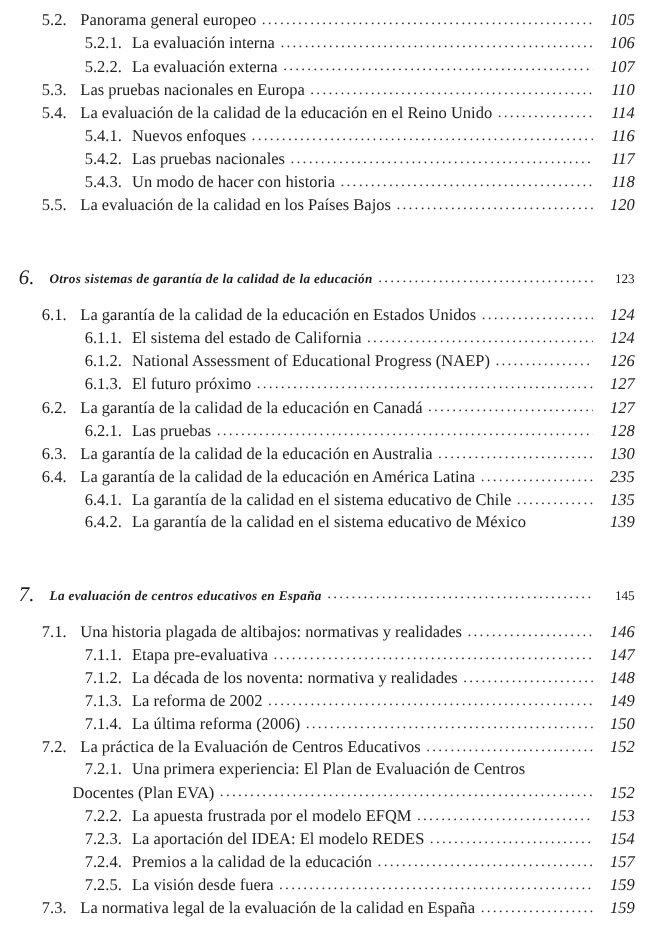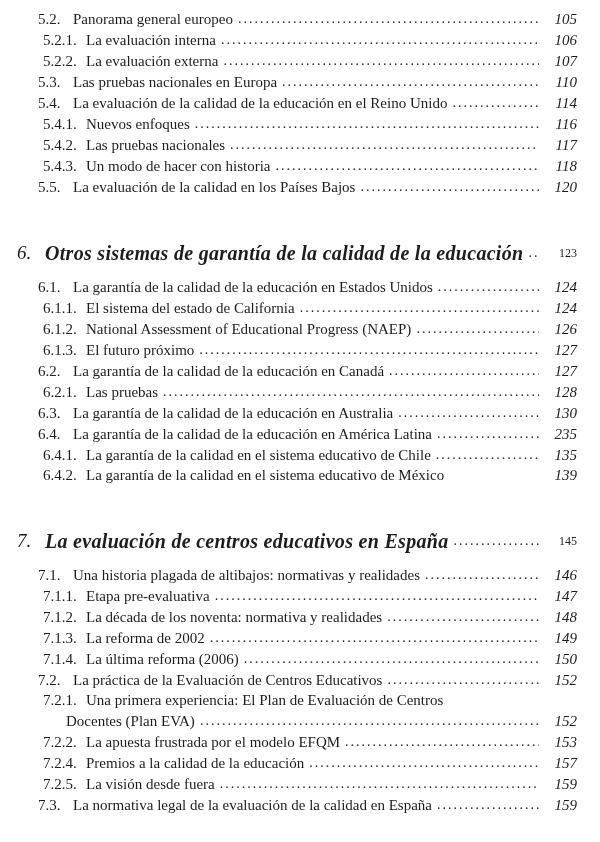--- a/index.html
+++ b/index.html
@@ -17,38 +17,38 @@
     font-size: 15px;
     line-height: 20px;
   }
   .line {
     display: flex;
     align-items: center;
   }
   
   .lvl1 > .line { padding-left: 38px; }
   .lvl1 .num    { flex: none; min-width: 35px; }
-  .lvl2 > .line { padding-left: 43px; }
+  .lvl2 > .line { padding-left: 77px; }
   .lvl2 .num    { flex: none; min-width: 43px; }
   .lvl2 > .line.cont { padding-left: 66px; }
   
   .chapter {
     margin: 42px 0 10px 0;
     line-height: 26px;
   }
   .chapter > .line { padding-left: 17px; }
   .chapter .num {
     flex: none; min-width: 28px;
     font-size: 19px;
     font-style: italic;
   }
   .chapter .text {
     font-weight: bold;
     font-style: italic;
-    font-size: 20px;
+    font-size: 12px;
     letter-spacing: 0.3px;
   }
   .chapter .pageno {
     font-weight: normal; font-style: normal; font-size: 12px;
   }
   .text { flex: none; white-space: nowrap; }
   .leader {
     flex: 1 1 auto;
     overflow: hidden;
     white-space: nowrap;
@@ -303,20 +303,28 @@
     <div class="toc-row lvl2">
       <div class="line">
         <span class="num">7.2.2.</span>
         <span class="text">La apuesta frustrada por el modelo EFQM</span>
         <span class="leader"></span>
         <span class="pageno">153</span>
       </div>
     </div>
     <div class="toc-row lvl2">
       <div class="line">
+        <span class="num">7.2.3.</span>
+        <span class="text">La aportación del IDEA: El modelo REDES</span>
+        <span class="leader"></span>
+        <span class="pageno">154</span>
+      </div>
+    </div>
+    <div class="toc-row lvl2">
+      <div class="line">
         <span class="num">7.2.4.</span>
         <span class="text">Premios a la calidad de la educación</span>
         <span class="leader"></span>
         <span class="pageno">157</span>
       </div>
     </div>
     <div class="toc-row lvl2">
       <div class="line">
         <span class="num">7.2.5.</span>
         <span class="text">La visión desde fuera</span>

